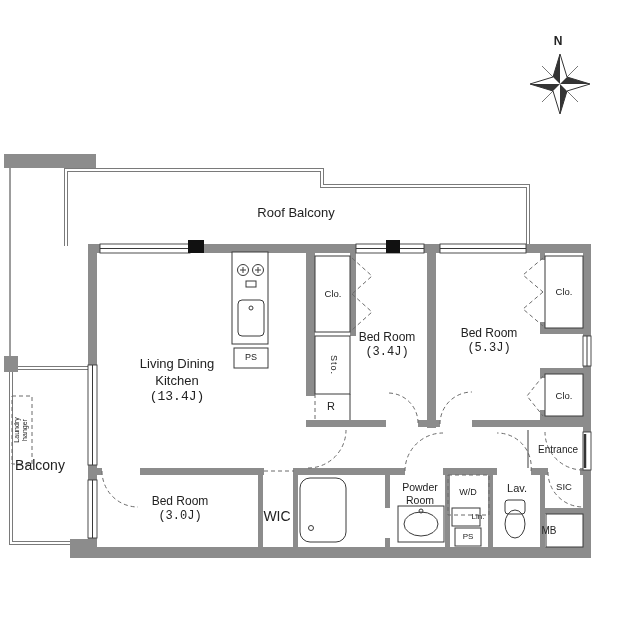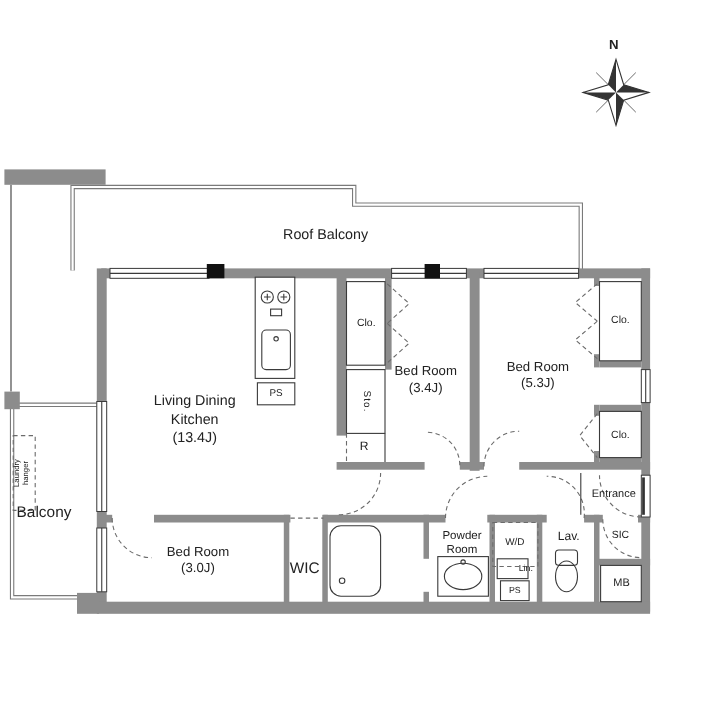--- a/index.html
+++ b/index.html
@@ -2,21 +2,21 @@
 <html style="--wall: #8c8c8c; --line: #3a3a3a; --dash: #6b6b6b; --text: #222222; --accent-black: #111111; --background: #ffffff;"><head>
 <meta charset="utf-8">
 <style>
   html,body{margin:0;padding:0;background:#fff;}
   .stage{position:relative;width:639px;height:640px;overflow:hidden;
          background:var(--background,#fff);
          font-family:"Liberation Sans","DejaVu Sans",sans-serif;color:var(--text,#222);}
   svg.plan{position:absolute;left:0;top:0;}
   .lbl{position:absolute;transform:translate(-50%,-50%);text-align:center;
        white-space:pre-line;line-height:1.25;color:var(--text,#222);}
-  .lbl .size{display:block;}
+  .lbl .size{display:block;font-family:Liberation Mono, monospace;}
   .vert{writing-mode:vertical-rl;letter-spacing:1px;}
   .rot{transform:translate(-50%,-50%) rotate(-90deg);line-height:1.2;}
   
   .w{fill:var(--wall,#8c8c8c);}
   .blk{fill:var(--accent-black,#111);}
   .ln{stroke:var(--line,#3a3a3a);fill:none;stroke-width:1;}
   .box{stroke:var(--line,#3a3a3a);fill:#fff;stroke-width:1;}
   .boxn{stroke:var(--line,#3a3a3a);fill:none;stroke-width:1;}
   .d{stroke:var(--dash,#6b6b6b);fill:none;stroke-width:1;stroke-dasharray:4 3;}
   .win{fill:#fff;stroke:var(--line,#3a3a3a);stroke-width:.9;}
@@ -214,21 +214,21 @@
   <div class="lbl" style="left:333px;top:294px;font-size:9.5px">Clo.</div>
 
   <div class="lbl" style="left:564px;top:292px;font-size:9.5px">Clo.</div>
 
   <div class="lbl" style="left:564px;top:396px;font-size:9.5px">Clo.</div>
 
   <div class="lbl vert" style="left:333px;top:365px;font-size:9px">Sto.</div>
 
   <div class="lbl" style="left:331px;top:407px;font-size:11px">R</div>
 
-  <div class="lbl" style="left:565px;top:531px;font-size:10px">MB</div>
+  <div class="lbl" style="left:549px;top:531px;font-size:10px">MB</div>
 
   <div class="lbl" style="left:251px;top:358px;font-size:9px">PS</div>
 
   <div class="lbl" style="left:468px;top:537px;font-size:8px">PS</div>
 
   <div class="lbl" style="left:478px;top:517px;font-size:8px">Lin.</div>
 
   <div class="lbl rot" style="left:21px;top:430px;font-size:7px">Laundry
 hanger</div>
 

